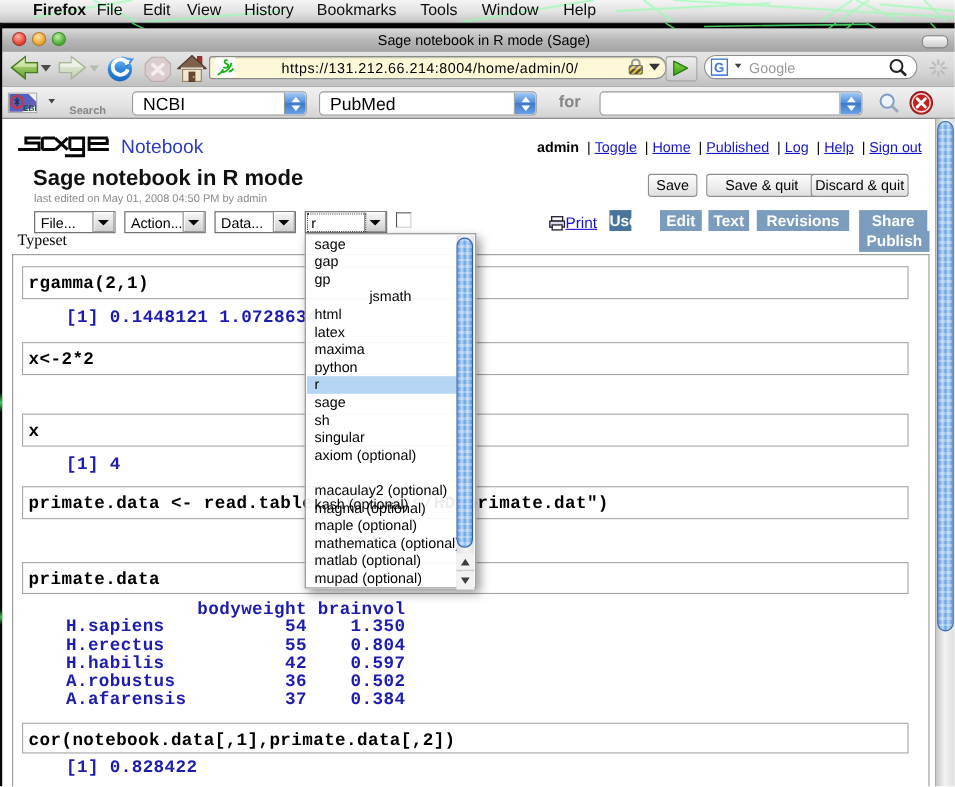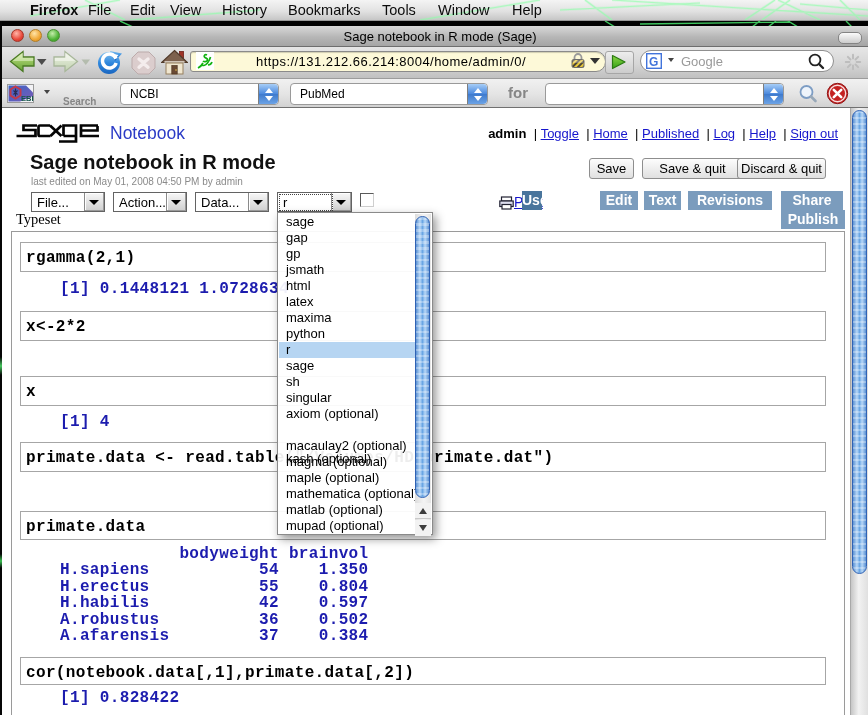--- a/index.html
+++ b/index.html
@@ -32,21 +32,21 @@
  background:linear-gradient(#ededed,#cccccc);}
 #googlefield{left:640px;top:50px;width:192px;height:20px;background:#fff;
  border:1px solid #8f8f8f;border-radius:11px;}
 #googletext{left:681px;top:54px;font-size:13px;color:#9a9a9a;}
 
 .combo{position:absolute;background:#fff;border:1px solid #9a9a9a;border-radius:4px;height:20px;}
 .stepper{position:absolute;right:0;top:0;width:19px;height:20px;border-radius:0 4px 4px 0;
  background:linear-gradient(#a6cdf7,#4a88dd 50%,#3d79cc 50%,#6ca3e6);border-left:1px solid #7e7e7e;}
 .stepper:before{content:"";position:absolute;left:5.5px;top:3.5px;border:4px solid transparent;border-bottom:5px solid #fff;border-top:none;}
 .stepper:after{content:"";position:absolute;left:5.5px;bottom:3.5px;border:4px solid transparent;border-top:5px solid #fff;border-bottom:none;}
-.combo .ctxt{position:absolute;left:9px;top:3px;font-size:12px;color:#000;}
+.combo .ctxt{position:absolute;left:9px;top:3px;font-size:16px;color:#000;}
 #sbSearch{left:63px;top:96px;font-size:10px;font-weight:bold;color:#868686;}
 #sbFor{left:508px;top:84px;font-size:15px;font-weight:bold;color:#868686;}
 #sbCaret{left:44px;top:90px;width:0;height:0;border:3.5px solid transparent;border-top:4.5px solid #444;}
 
 #notebooktxt{left:110px;top:123px;font-size:17.5px;color:#2b3bc6;}
 #adminrow{right:30px;top:126px;font-size:13px;color:#000;}
 #adminrow a{color:#1616cc;text-decoration:underline;}
 h1{position:absolute;left:30px;top:151px;margin:0;font-size:20px;font-weight:bold;color:#111;}
 #dateline{left:31px;top:176px;font-size:10px;letter-spacing:0;color:#8a8a8a;}
 .graybtn{position:absolute;top:158px;height:21px;background:linear-gradient(#fdfdfd,#e0e0e0);
@@ -296,21 +296,21 @@
     <span class="sarrow"></span>
   <div style="position:absolute;left:1px;top:1px;width:52px;height:15px;border:1px dotted #444;"></div>
   </div>
 <div id="cbox" class="abs"></div>
 <svg class="abs" style="left:499px;top:196px" width="15" height="14" viewBox="0 0 15 14">
   <rect x="2.5" y="1" width="10" height="4" fill="#fff" stroke="#223" stroke-width="1.2"></rect>
   <rect x="0.8" y="5" width="13.4" height="5.5" fill="#dde" stroke="#223" stroke-width="1.2"></rect>
   <rect x="3" y="8.5" width="9" height="4.5" fill="#fff" stroke="#223" stroke-width="1.2"></rect>
 </svg>
 <a id="printlink" class="abs" href="#">Print</a>
-<div class="modebtn" style="left:522px;width:20px;background:#49759c;">Use</div>
+<div class="modebtn" style="left:554px;width:20px;background:#49759c;">Use</div>
 <div class="modebtn" style="left:600px;width:38px;">Edit</div>
 <div class="modebtn" style="left:644px;width:37px;">Text</div>
 <div class="modebtn" style="left:688px;width:84px;">Revisions</div>
 <div class="modebtn" style="left:781px;width:62px;">Share</div>
 <div class="modebtn" style="left:781px;top:210px;width:64px;">Publish</div>
 <span id="typeset" class="abs">Typeset</span>
 
 <div id="wsTop" class="abs"></div>
 <div id="wsLeft" class="abs"></div>
 <div id="wsRight" class="abs"></div>
@@ -337,21 +337,21 @@
 <div class="abs code" style="left:26px;top:664px;">cor(notebook.data[,1],primate.data[,2])</div>
 
 <div id="sbTrack" class="abs"></div>
 <div id="sbThumb" class="abs"></div>
 
 <div id="ddlist" class="abs">
   <div id="ddhl"></div>
   <div class="dditem" style="top:1px;">sage</div>
   <div class="dditem" style="top:17px;">gap</div>
   <div class="dditem" style="top:33px;">gp</div>
-  <div class="dditem" style="top:49px;">jsmath</div>
+  <div class="dditem" style="top:49px;text-align:center;">jsmath</div>
   <div class="dditem" style="top:65px;">html</div>
   <div class="dditem" style="top:81px;">latex</div>
   <div class="dditem" style="top:97px;">maxima</div>
   <div class="dditem" style="top:113px;">python</div>
   <div class="dditem" style="top:129px;">r</div>
   <div class="dditem" style="top:145px;">sage</div>
   <div class="dditem" style="top:161px;">sh</div>
   <div class="dditem" style="top:177px;">singular</div>
   <div class="dditem" style="top:193px;">axiom (optional)</div>
   <div class="dditem" style="top:209px;margin-top:29px;">kash (optional)</div>

